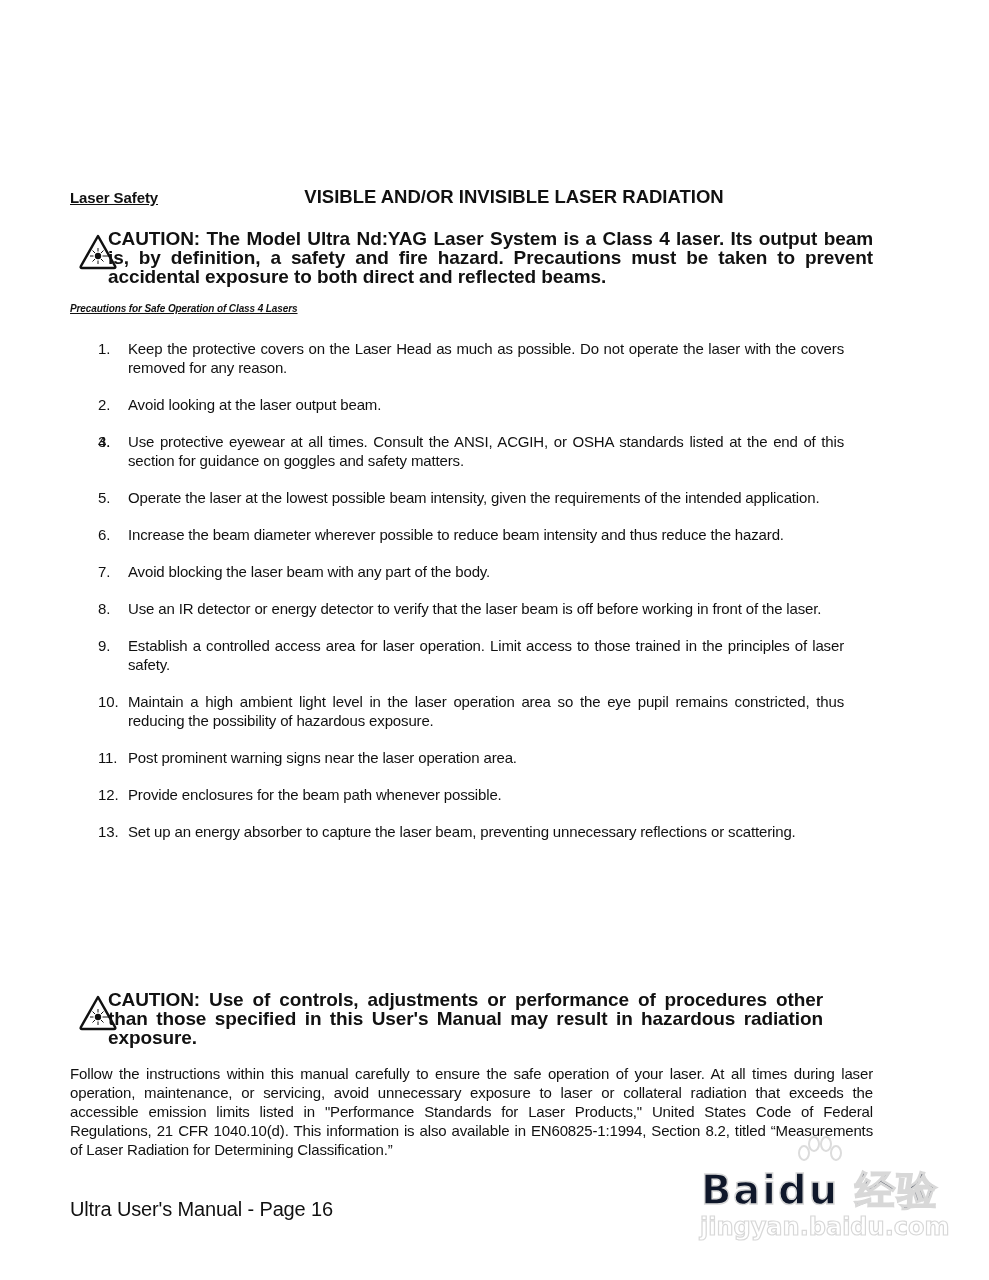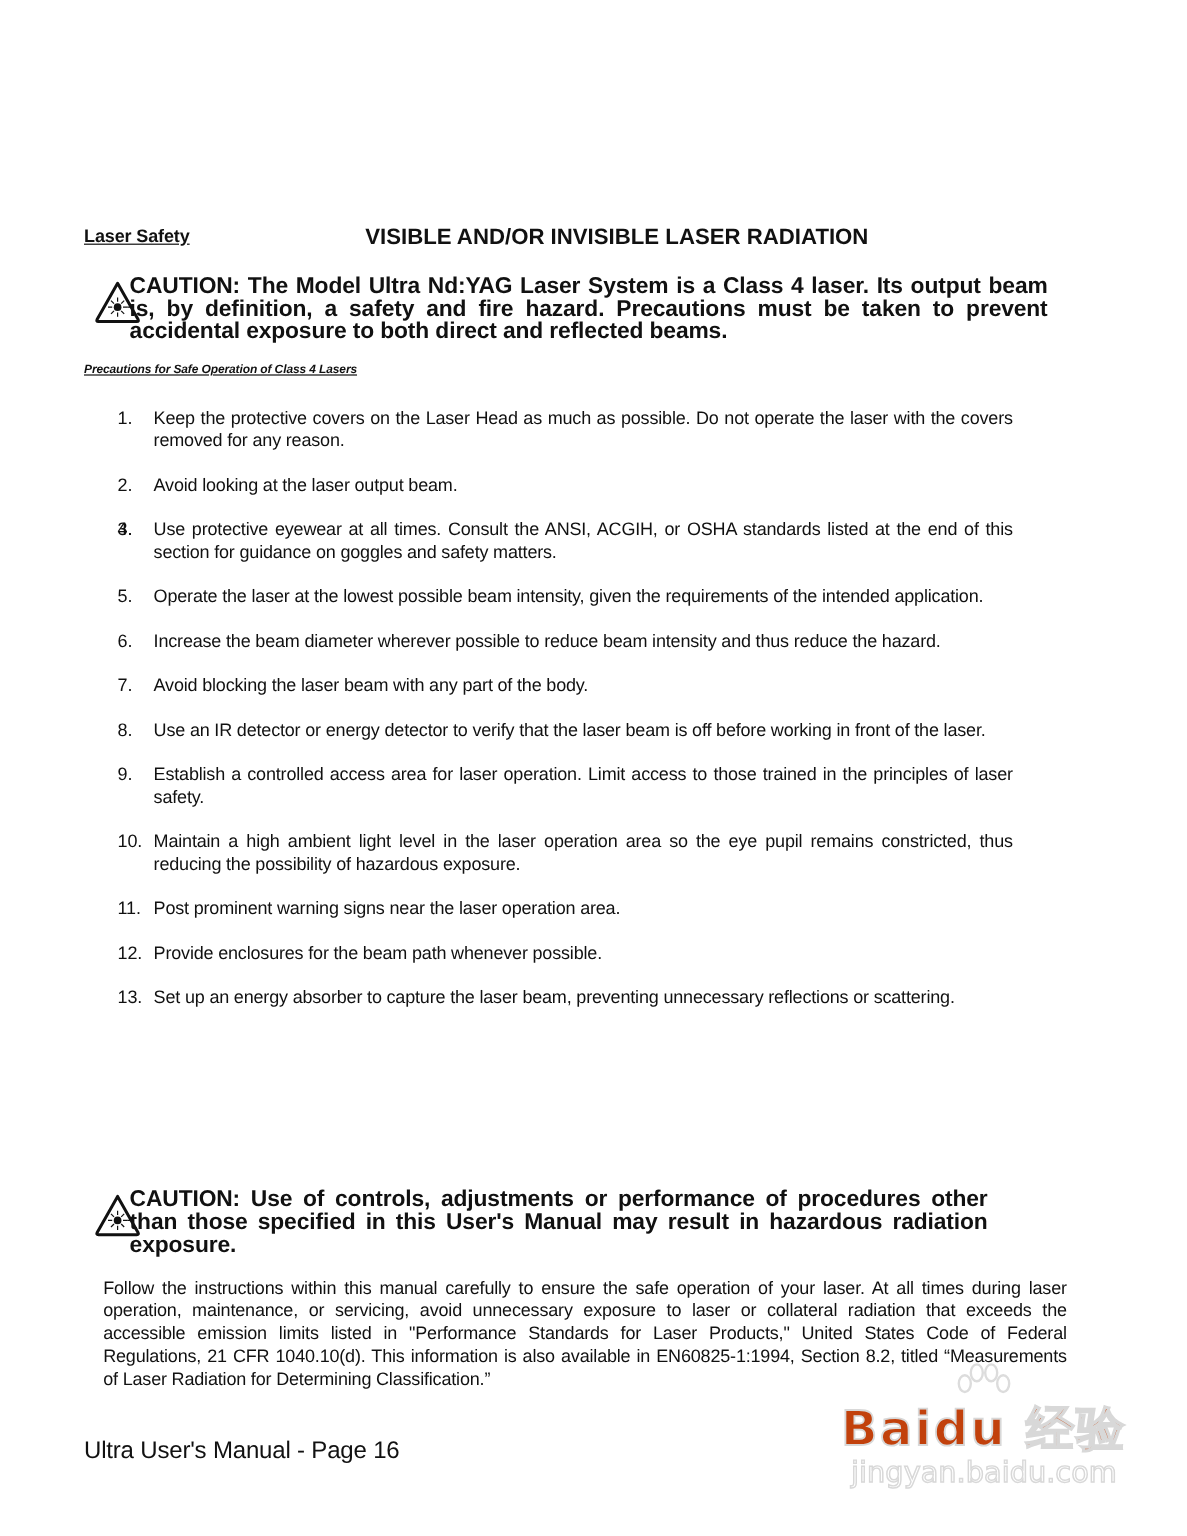--- a/index.html
+++ b/index.html
@@ -33,33 +33,33 @@
     font-size: 10px; font-weight: bold; text-decoration: underline; letter-spacing: -0.1px; font-style: italic;
   }
   .list { position: absolute; left: 98px; top: 339px; width: 746px; margin: 0; padding: 0; list-style: none; }
   .list li {
     position: relative; padding-left: 30px; font-size: 15px; line-height: 19px;
     text-align: justify; margin-bottom: 18px; letter-spacing: -0.15px;
   }
   .list li .num { position: absolute; left: 0; top: 0; }
   .paragraph {
     position: absolute; left: 70px; top: 1064px; width: 803px;
-    font-size: 15px; line-height: 19px; text-align: justify; letter-spacing: -0.15px; margin-left: 16px;
+    font-size: 15px; line-height: 19px; text-align: justify; letter-spacing: -0.15px;
   }
   .footer {
     position: absolute; left: 70px; top: 1198px; font-size: 20px; letter-spacing: -0.15px;
   }
   .watermark {
     position: absolute; left: 700px; top: 1135px; width: 240px; height: 110px;
     color: #e3e3e3; font-family: "DejaVu Sans", sans-serif; text-align: center;
   }
   .watermark .paw { position: absolute; left: 90px; top: 0; width: 60px; height: 35px; }
   .watermark .brand { position: absolute; left: 0; top: 28px; width: 240px; font-size: 40px; font-weight: bold; letter-spacing: 2px;
-    color: #c2410c; -webkit-text-stroke: 1.5px #d8d8d8; }
-  .watermark .url { position: absolute; left: 0; top: 78px; width: 240px; font-size: 24px; font-weight: normal;
+    color: #0f172a; -webkit-text-stroke: 1.5px #d8d8d8; }
+  .watermark .url { position: absolute; left: 0; top: 78px; width: 240px; font-size: 24px; font-weight: bold;
     color: #ffffff; -webkit-text-stroke: 1.2px #d8d8d8; }
 </style>
 </head>
 <body>
 
 <div class="page">
 
   <div class="section-heading">Laser Safety</div>
 
   <div class="title">VISIBLE AND/OR INVISIBLE LASER RADIATION</div>

